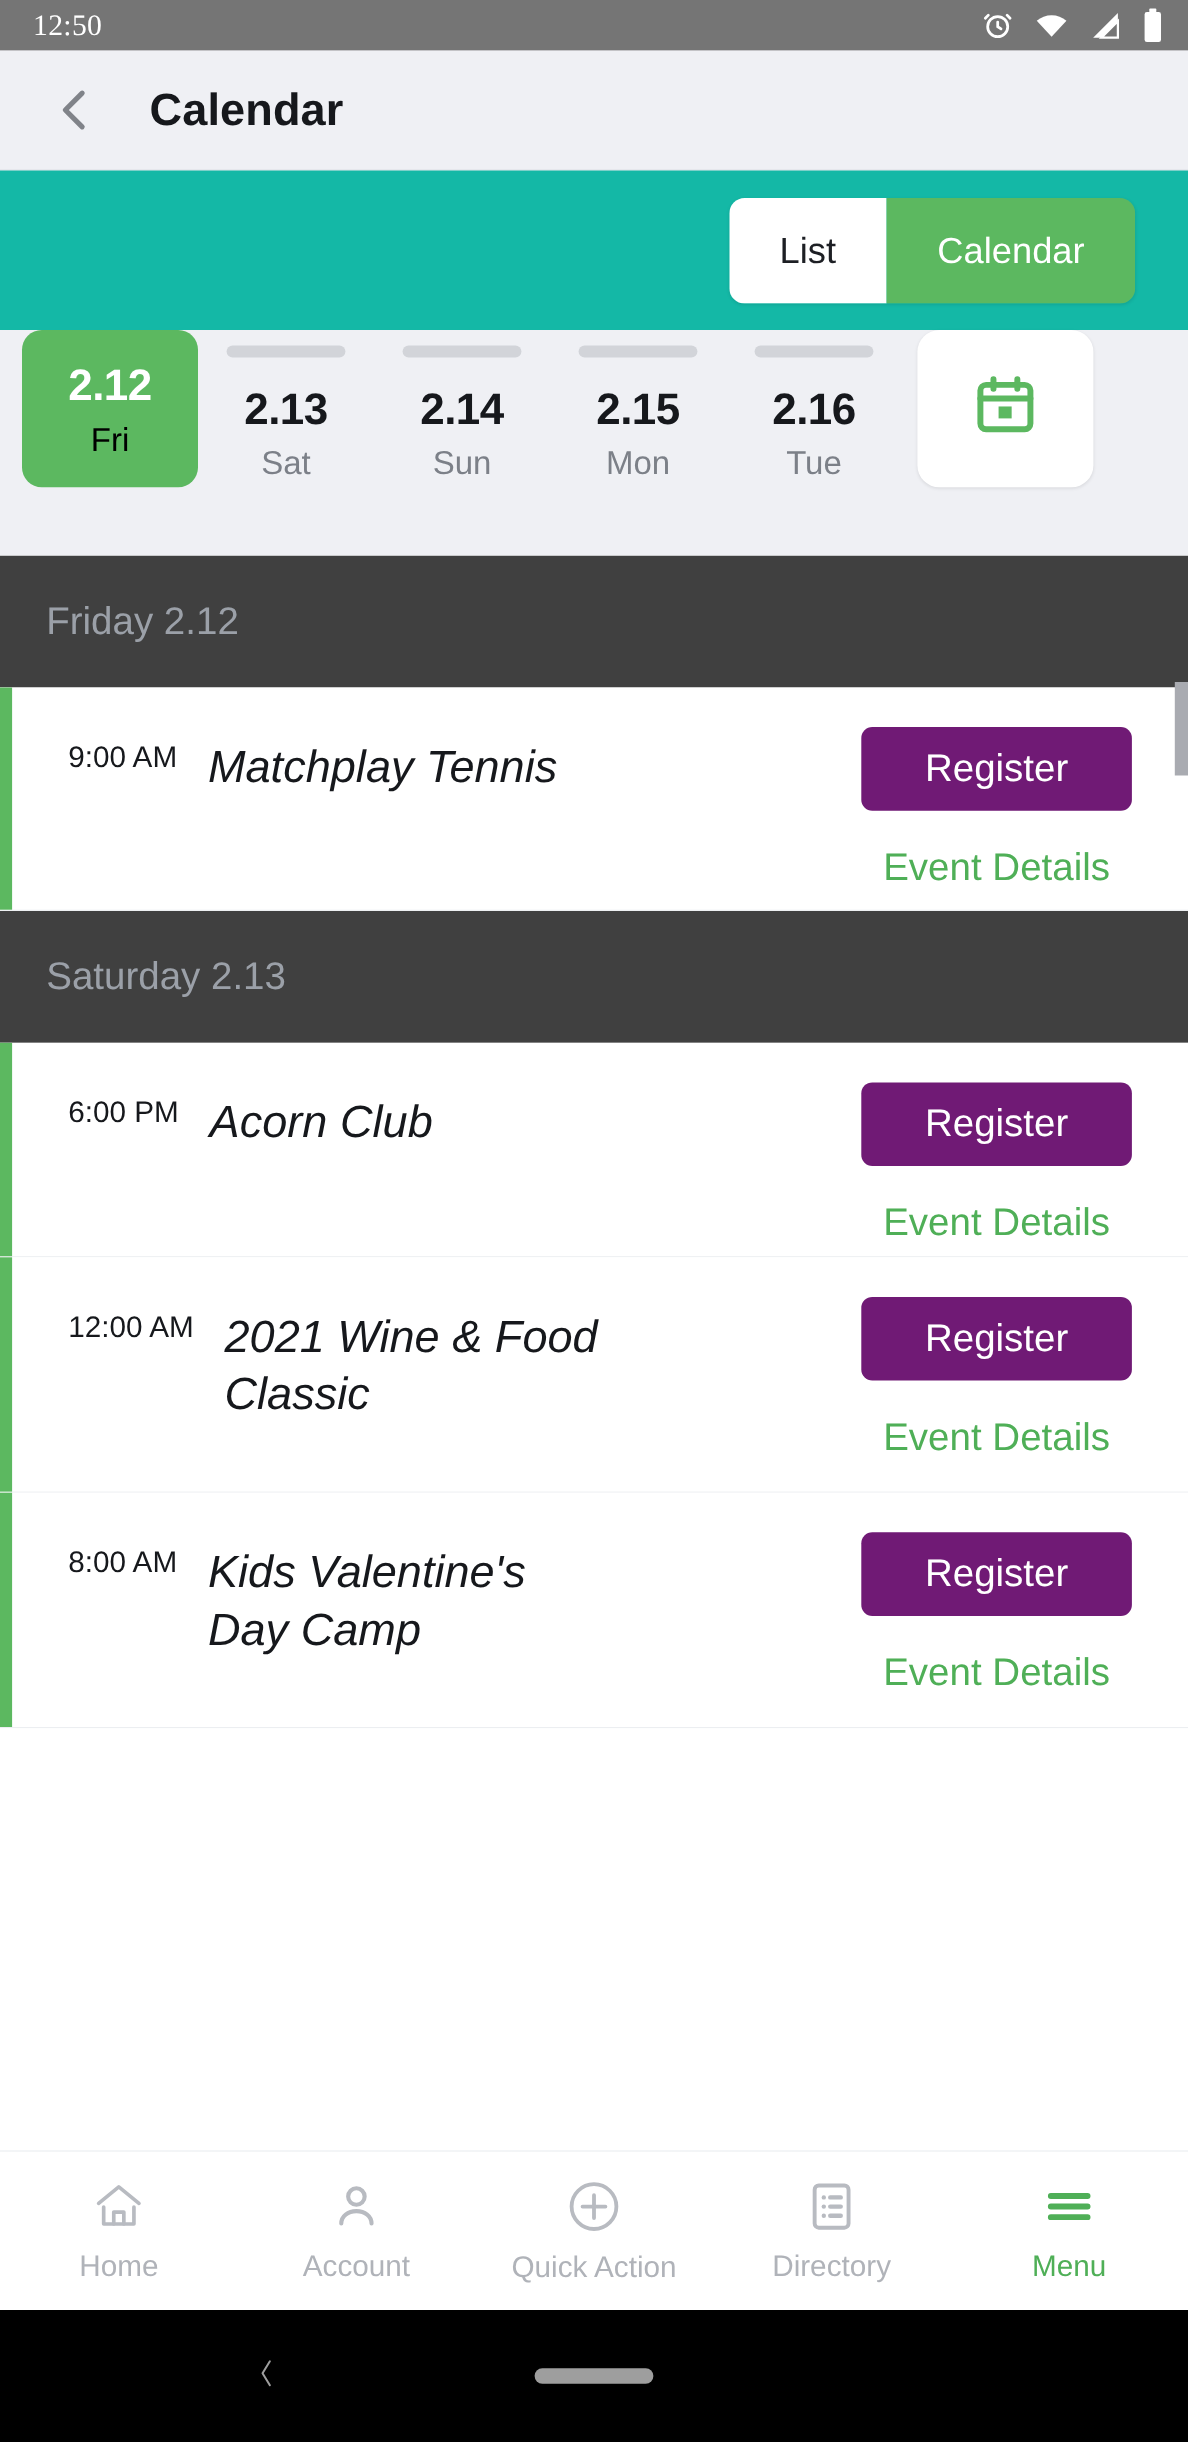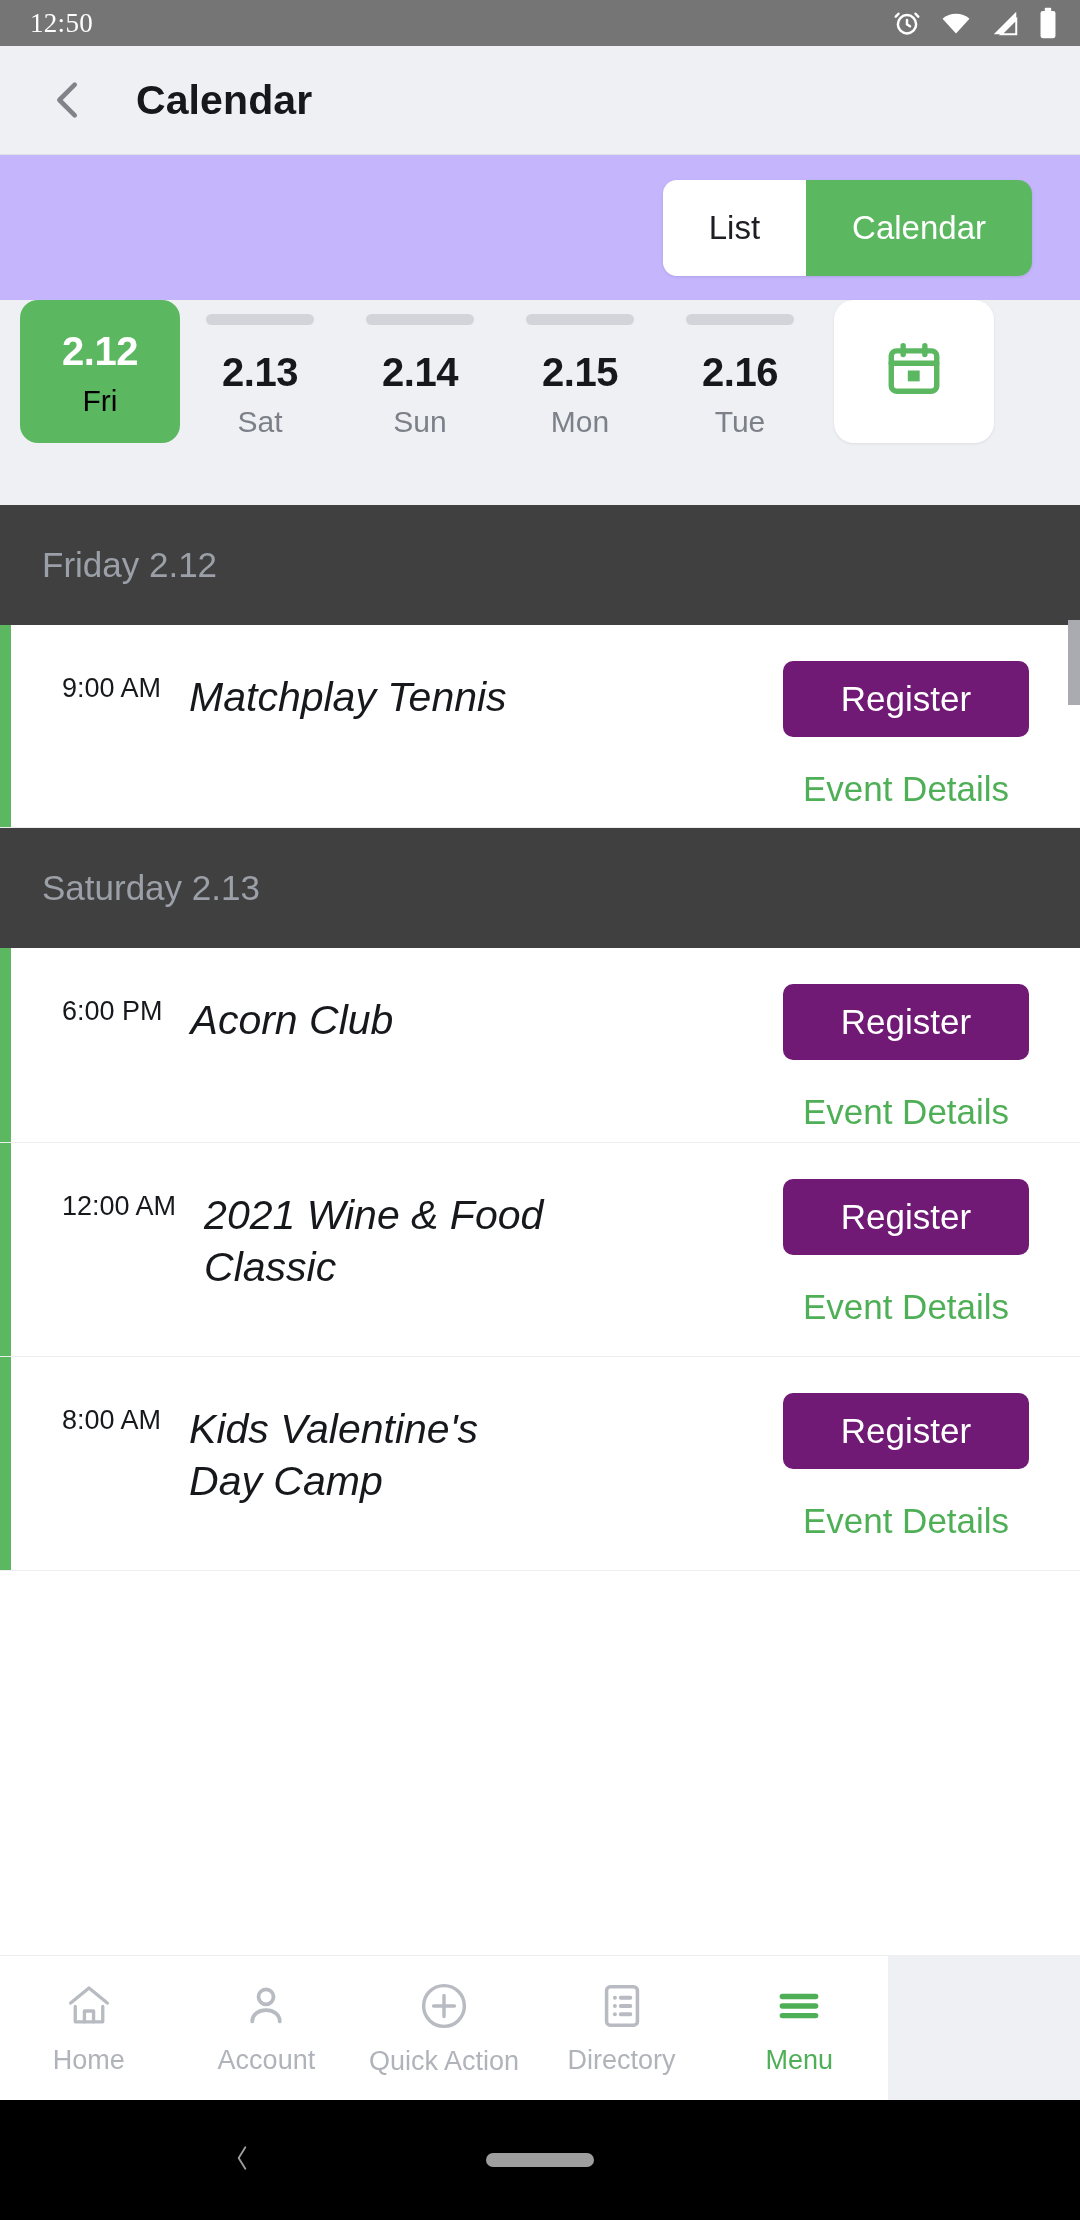--- a/index.html
+++ b/index.html
@@ -33,21 +33,21 @@
   }
   .back-btn svg { display:block; }
   .page-title {
     font-size:41px; font-weight:700; color:#16181c;
     margin-left:20px; letter-spacing:.1px;
   }
 
   
   .toggle-row {
     position:absolute; top:155px; left:0; width:1080px; height:145px;
-    background:#c4b5fd; display:flex; align-items:center;
+    background:#14b8a6; display:flex; align-items:center;
     justify-content:flex-end; padding-right:48px;
   }
   .segmented {
     display:flex; border-radius:14px; overflow:hidden;
     height:96px; box-shadow:0 1px 3px rgba(0,0,0,.10);
   }
   .seg {
     display:flex; align-items:center; justify-content:center;
     font-size:33px; padding:0 46px; height:100%;
   }
@@ -128,21 +128,21 @@
   .details-link {
     margin-top:32px; font-size:35px; color:#4faf57; white-space:nowrap;
   }
   .scrollbar {
     position:absolute; right:0; top:115px; width:12px; height:85px;
     background:#a9abb1; border-radius:0;
   }
 
   
   .bottomnav {
-    position:absolute; top:1955px; left:0; width:888px; height:145px;
+    position:absolute; top:1955px; left:0; width:1080px; height:145px;
     background:#ffffff; display:flex; border-top:1px solid #eceef1;
   }
   .nav-item {
     flex:1; display:flex; flex-direction:column;
     align-items:center; justify-content:center; gap:14px;
   }
   .nav-item .nav-label { font-size:27px; color:#b0b3b9; }
   .nav-item.active .nav-label { color:#4faf57; }
   .nav-item svg { display:block; }
 

